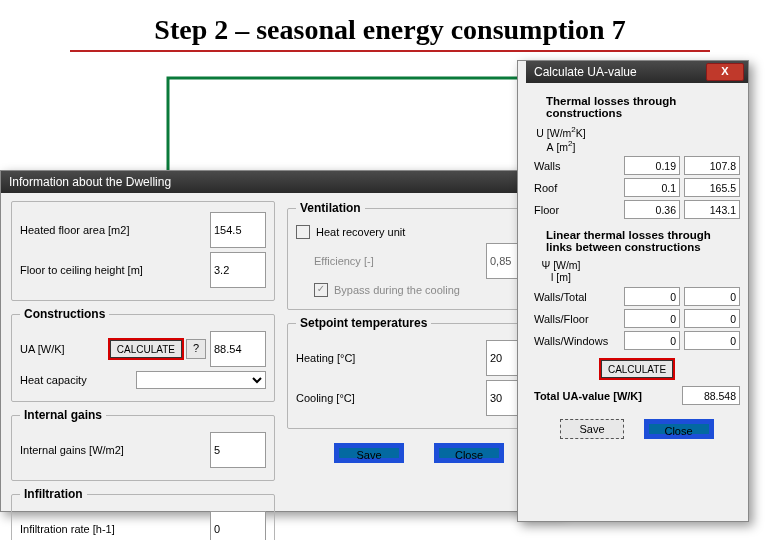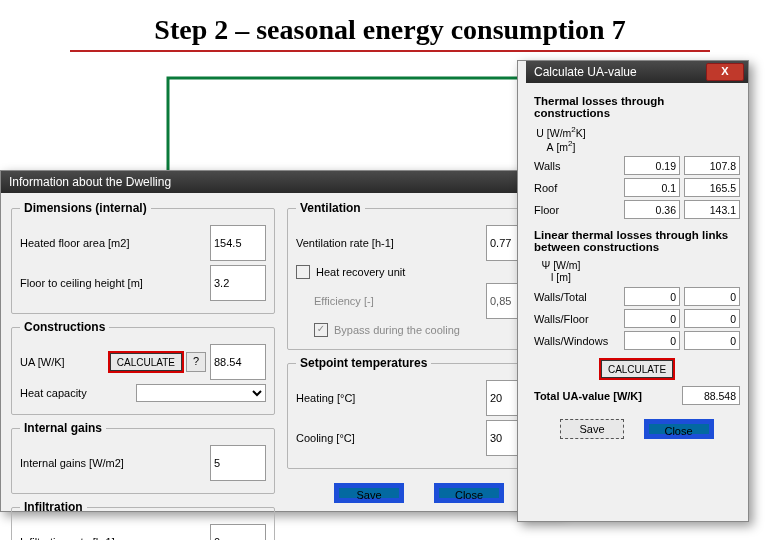--- a/index.html
+++ b/index.html
@@ -83,21 +83,21 @@
 .check.checked::after{content:"✓";font-size:10px;line-height:10px;display:block;text-align:center;}
 
 .dim { color:#8a8a8a; }
 .bottom-btns { display:flex; justify-content:center; gap:30px; margin-top:8px;}
 .winbtn { width:70px; height:20px; border:5px solid #1d4ed8; background:#0369a1;
   font-size:11px; cursor:pointer; }
 
 
 #win-ua { left: 517px; top: 60px; width: 222px; height: 460px; padding-left: 8px; }
 #win-ua .body { padding: 8px 8px; }
-.ua-h { font-weight:bold; font-size:11.5px; margin:4px 0 6px 0; }
+.ua-h { font-weight:bold; font-size:11.5px; margin:4px 0 6px 12px; }
 .ua-colhead { display:flex; font-size:10.5px; margin-bottom:4px;flex-direction:column; }
 .ua-colhead .l { flex:1; }
 .ua-colhead .c { width:54px; text-align:center; }
 .ua-row { display:flex; align-items:center; margin:3px 0; font-size:11px;}
 .ua-row .l { flex:1; }
 .ua-row input { width:48px; height:17px; font-size:10.5px; border:1px solid #999;
   padding:0 3px; text-align:right; margin-left:4px; }
 .ua-total { display:flex; align-items:center; margin-top:8px; font-size:11px;}
 .ua-total .l { flex:1; font-weight:bold;}
 .ua-total input { width:50px; height:17px; font-size:10.5px; border:1px solid #999;
@@ -127,21 +127,20 @@
 <div id="win-main" class="win">
   <div class="titlebar">
     <span>Information about the Dwelling</span>
     <span class="spacer"></span>
     <span class="closebtn">X</span>
   </div>
   <div class="body">
     <div class="cols">
       <div class="col">
         <fieldset>
-          <legend>Dimensions (internal)</legend>
           <div class="row">
             <label>Heated floor area [m2]</label>
             <input class="txt" value="154.5" style="">
           </div>
           <div class="row">
             <label>Floor to ceiling height [m]</label>
             <input class="txt" value="3.2" style="">
           </div>
         </fieldset>
 
@@ -174,24 +173,20 @@
           <div class="row">
             <label>Infiltration rate [h-1]</label>
             <input class="txt" value="0" style="">
           </div>
         </fieldset>
       </div>
 
       <div class="col">
         <fieldset>
           <legend>Ventilation</legend>
-          <div class="row">
-            <label>Ventilation rate [h-1]</label>
-            <input class="txt" value="0.77" style="">
-          </div>
           <div class="row">
             <span class="check"></span>
             <label>Heat recovery unit</label>
           </div>
           <div class="row dim">
             <label style="margin-left:18px">Efficiency [-]</label>
             <input class="txt" disabled="" value="0,85" style="">
           </div>
           <div class="row dim">
             <span class="check checked" style="margin-left:18px"></span>

